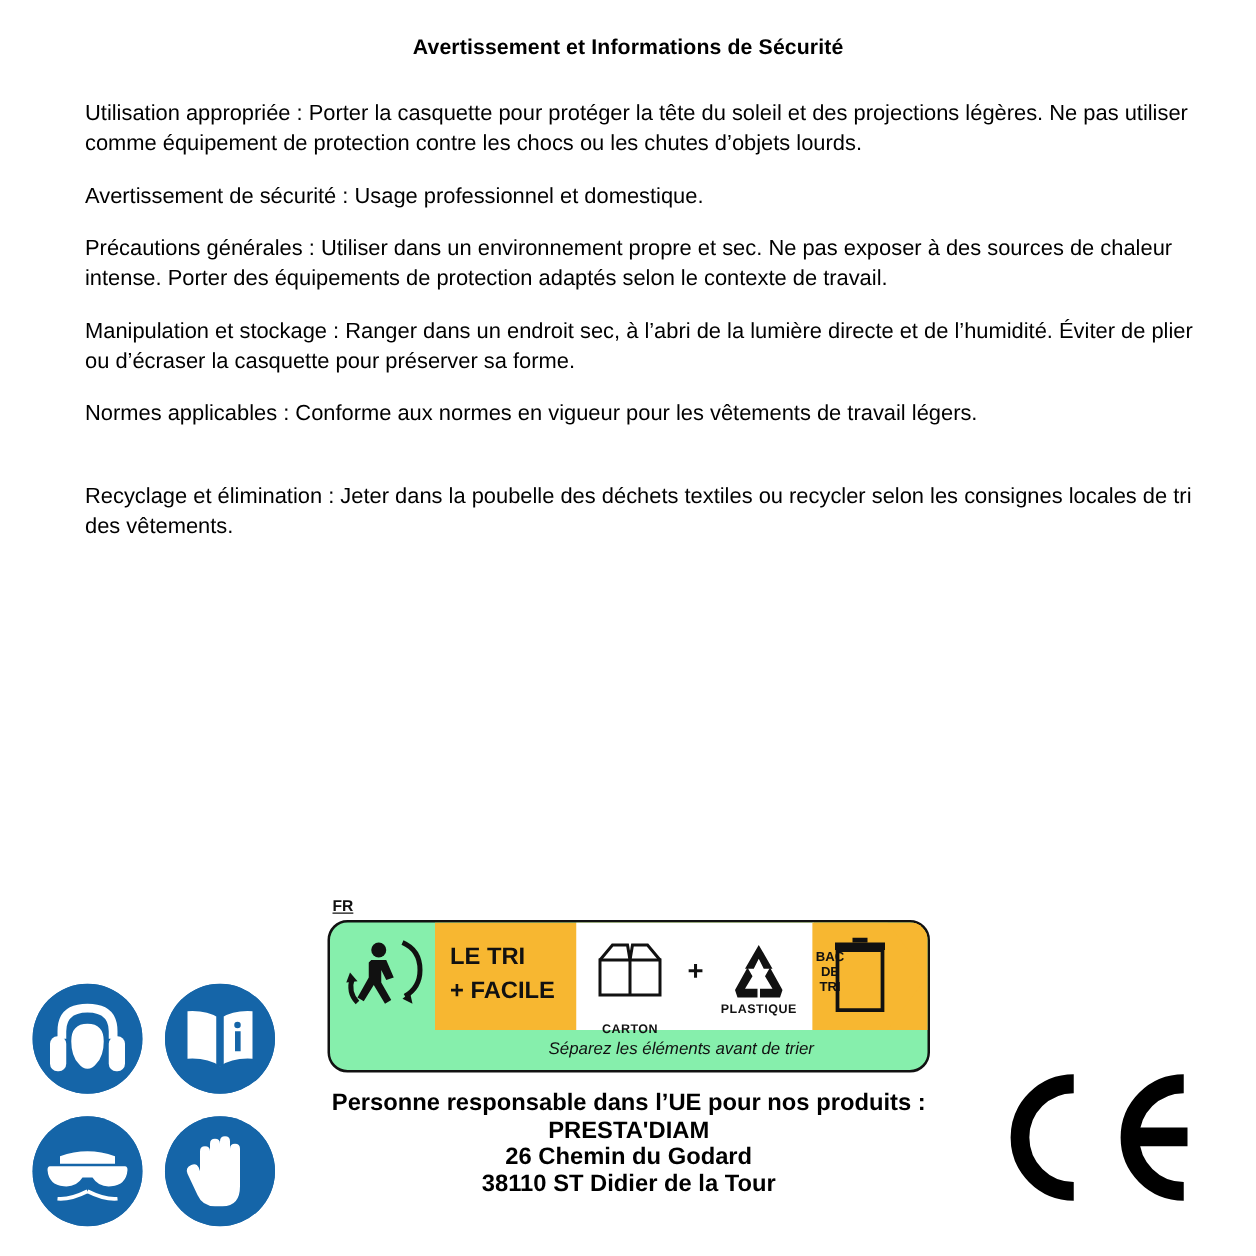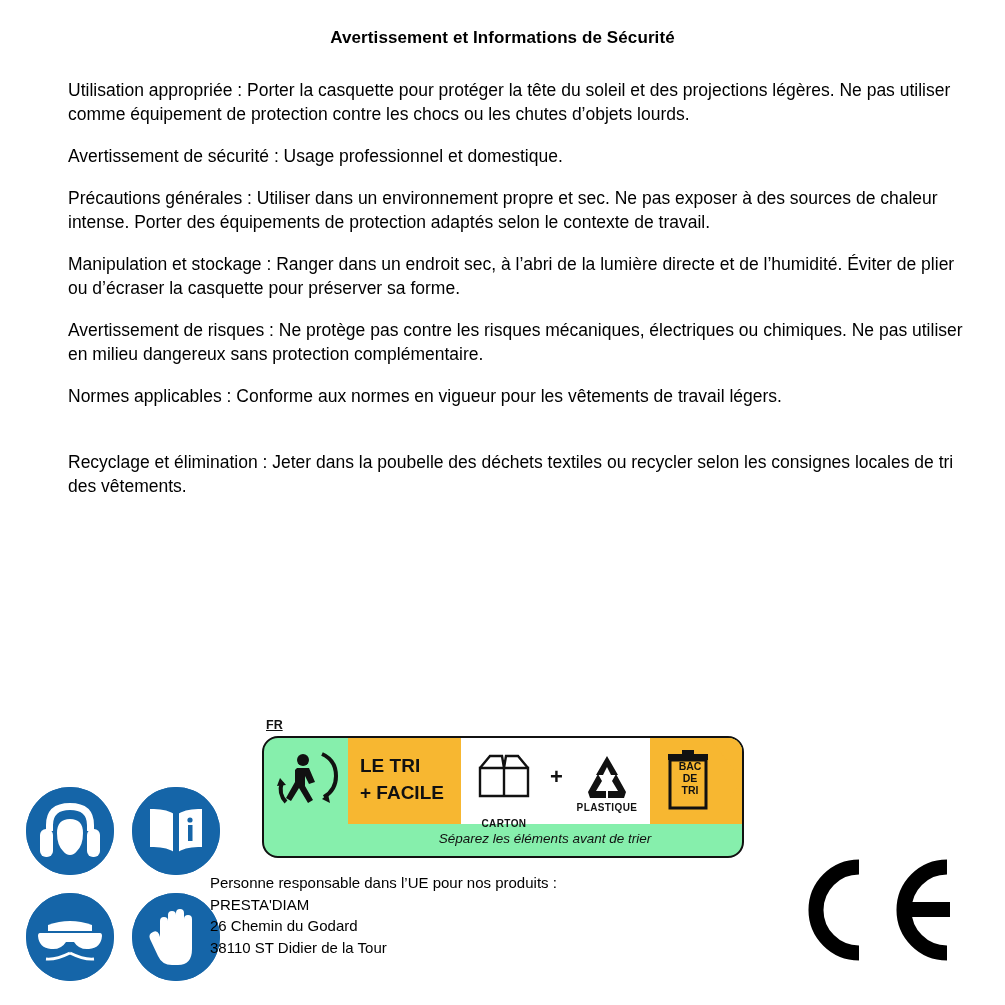--- a/index.html
+++ b/index.html
@@ -159,38 +159,39 @@
   }
   .bac-box {
     position: absolute;
     left: 398px;
     top: 12px;
     width: 52px;
     height: 62px;
   }
   .bac-text {
     position: absolute;
-    left: 404px;
+    left: 378px;
     top: 22px;
     width: 44px;
     text-align: center;
     font-size: 10.5px;
     font-weight: bold;
     line-height: 12px;
     color: #111;
   }
 
   
   .resp {
     position: absolute;
     left: 210px;
     top: 872px;
     width: 586px;
-    font-size: 15px;
-    font-weight: normal;
+    text-align: center;
+    font-size: 19px;
+    font-weight: bold;
     line-height: 21.5px;
   }
 
   
   .ce {
     position: absolute;
     right: 48px;
     top: 855px;
     width: 160px;
     height: 110px;
@@ -208,23 +209,20 @@
       <span class="lead">Utilisation appropriée :</span><span> Porter la casquette pour protéger la tête du soleil et des projections légères. Ne pas utiliser comme équipement de protection contre les chocs ou les chutes d’objets lourds.</span>
     </p>
     <p class="para">
       <span class="lead">Avertissement de sécurité :</span><span> Usage professionnel et domestique.</span>
     </p>
     <p class="para">
       <span class="lead">Précautions générales :</span><span> Utiliser dans un environnement propre et sec. Ne pas exposer à des sources de chaleur intense. Porter des équipements de protection adaptés selon le contexte de travail.</span>
     </p>
     <p class="para">
       <span class="lead">Manipulation et stockage :</span><span> Ranger dans un endroit sec, à l’abri de la lumière directe et de l’humidité. Éviter de plier ou d’écraser la casquette pour préserver sa forme.</span>
-    </p>
-    <p class="para">
-      <span class="lead">Avertissement de risques :</span><span> Ne protège pas contre les risques mécaniques, électriques ou chimiques. Ne pas utiliser en milieu dangereux sans protection complémentaire.</span>
     </p>
     <p class="para spaced">
       <span class="lead">Normes applicables :</span><span> Conforme aux normes en vigueur pour les vêtements de travail légers.</span>
     </p>
     <p class="para">
       <span class="lead">Recyclage et élimination :</span><span> Jeter dans la poubelle des déchets textiles ou recycler selon les consignes locales de tri des vêtements.</span>
     </p>
   </div>
 
   <div class="pictos">

